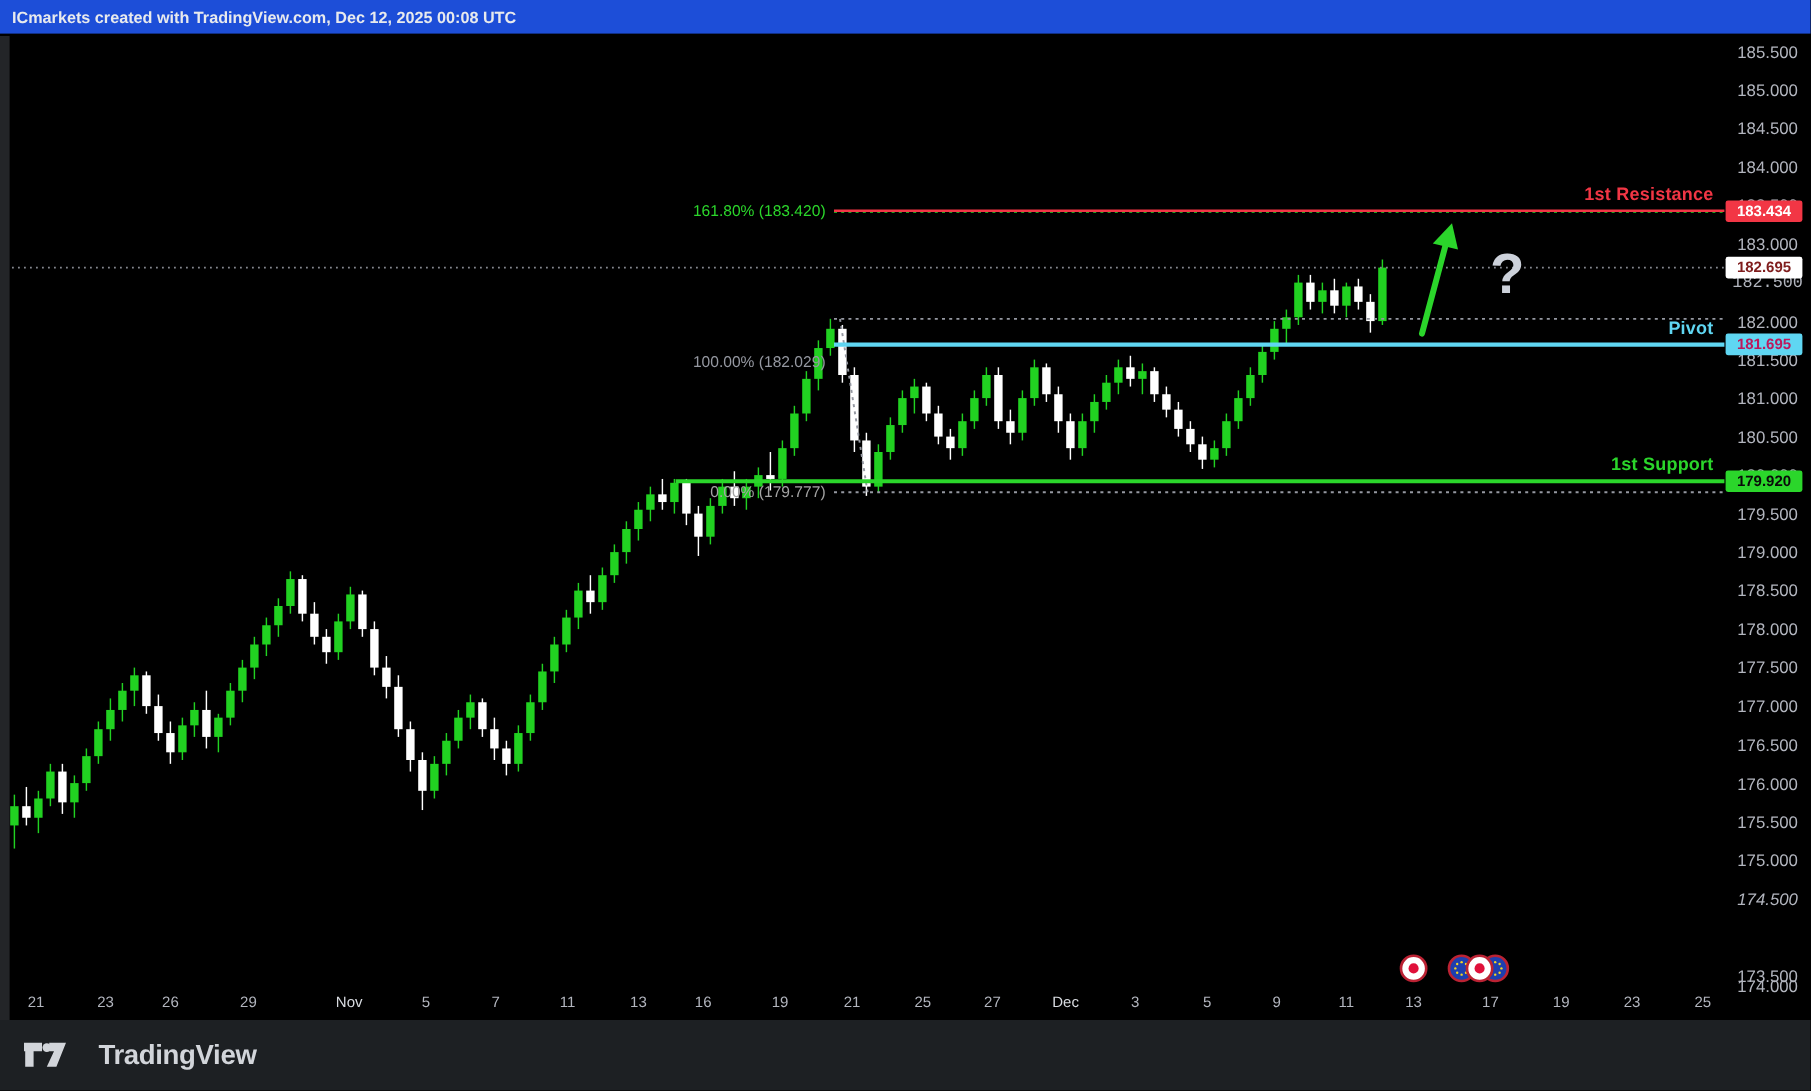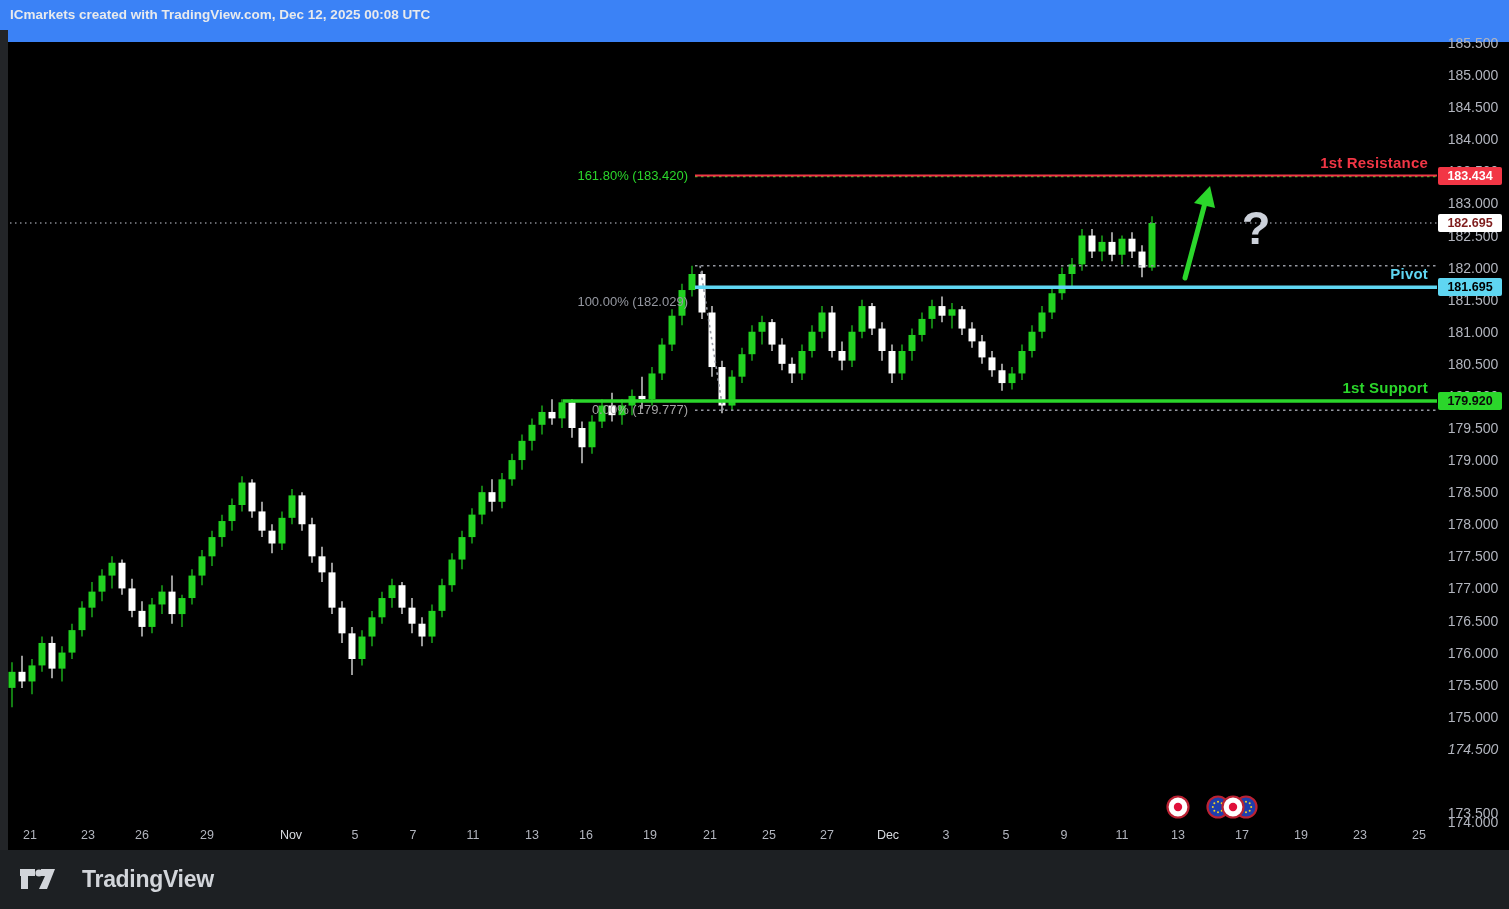--- a/index.html
+++ b/index.html
@@ -1,18 +1,18 @@
 <!DOCTYPE html>
 <html><head>
 <meta charset="utf-8">
 <style>
   html,body{margin:0;padding:0;background:#000;}
   .stage{position:relative;width:1509px;height:909px;background:#000;overflow:hidden;
          font-family:"Liberation Sans",sans-serif;}
-  .topbar{position:absolute;left:0;top:0;width:1509px;height:42px;background:#3b82f6;}
+  .topbar{position:absolute;left:0;top:0;width:1509px;height:28px;background:#1d4ed8;}
   .topbar .title{position:absolute;left:10px;top:0;line-height:30px;font-size:13.5px;
          font-weight:bold;color:#e8eaed;white-space:nowrap;}
   .left-gutter{position:absolute;left:0;top:30px;width:8px;height:820px;background:#232528;}
   #chart-svg{position:absolute;left:0;top:0;width:1509px;height:909px;}
   .axis-tick{position:absolute;left:1437px;width:72px;height:16px;line-height:16px;
          text-align:center;font-size:14px;color:#b2b5be;}
   .time-tick{position:absolute;top:827px;width:44px;height:16px;line-height:16px;
          text-align:center;font-size:12.5px;color:#b2b5be;}
   .time-tick.month{color:#d8dbe0;}
   .badge{position:absolute;left:1438px;width:64px;height:18px;line-height:18px;
@@ -310,21 +310,21 @@
   </div>
   <div class="left-gutter"></div>
 
   <div id="price-axis">
       <div class="axis-tick" style="top: 35px;">185.500</div>
       <div class="axis-tick" style="top: 67.0833px;">185.000</div>
       <div class="axis-tick" style="top: 99.1667px;">184.500</div>
       <div class="axis-tick" style="top: 131.25px;">184.000</div>
       <div class="axis-tick" style="top: 163.333px;">183.500</div>
       <div class="axis-tick" style="top: 195.417px;">183.000</div>
-      <div class="axis-tick" style="top: 227.5px;">182.500</div>
+      <div class="axis-tick" style="top: 227.5px; font-family: Liberation Mono, monospace;">182.500</div>
       <div class="axis-tick" style="top: 259.583px;">182.000</div>
       <div class="axis-tick" style="top: 291.667px;">181.500</div>
       <div class="axis-tick" style="top: 323.75px;">181.000</div>
       <div class="axis-tick" style="top: 355.833px;">180.500</div>
       <div class="axis-tick" style="top: 387.917px;">180.000</div>
       <div class="axis-tick" style="top: 420px;">179.500</div>
       <div class="axis-tick" style="top: 452.083px;">179.000</div>
       <div class="axis-tick" style="top: 484.167px;">178.500</div>
       <div class="axis-tick" style="top: 516.25px;">178.000</div>
       <div class="axis-tick" style="top: 548.333px;">177.500</div>
@@ -367,21 +367,21 @@
   <div class="fib-label" id="fib-161" style="top: 168.467px; color: rgb(43, 214, 43);">161.80% (183.420)</div>
   <div class="fib-label" id="fib-100" style="top: 257.723px; color: rgb(149, 152, 161); margin-top: 36px;">100.00% (182.029)</div>
   <div class="fib-label" id="fib-0" style="top: 402.226px; color: #a3a3a3;">0.00% (179.777)</div>
 
   <div class="level-label" id="lbl-res" style="top: 153.568px; color: rgb(242, 54, 69);">1st Resistance</div>
   <div class="level-label" id="lbl-piv" style="top: 265.154px; color: rgb(95, 214, 242);">Pivot</div>
   <div class="level-label" id="lbl-sup" style="top: 379.05px; color: rgb(43, 214, 43);">1st Support</div>
 
   <div class="badge" id="badge-res" style="top: 166.568px; background: rgb(242, 54, 69); color: rgb(255, 255, 255);">183.434</div>
   <div class="badge" id="badge-cur" style="top: 213.988px; background: rgb(255, 255, 255); color: #7f1d1d;">182.695</div>
-  <div class="badge" id="badge-piv" style="top: 278.154px; background: rgb(95, 214, 242); color: #000000;">181.695</div>
+  <div class="badge" id="badge-piv" style="top: 278.154px; background: rgb(95, 214, 242); color: #be185d;">181.695</div>
   <div class="badge" id="badge-sup" style="top: 392.05px; background: rgb(43, 214, 43); color: rgb(10, 10, 10);">179.920</div>
 
   <div class="qmark">?</div>
 
   <div class="footer">
     <a class="brand">
       <svg width="36" height="30" viewBox="0 0 36 30">
         <polygon points="0,5 15,5 15,12 8,12 8,25 1,25 1,12 0,12" fill="#d2d5da"></polygon>
         <circle cx="19" cy="9" r="3.6" fill="#d2d5da"></circle>
         <polygon points="21,5 35,5 27,25 19,25 25,12 21,12" fill="#d2d5da"></polygon>

